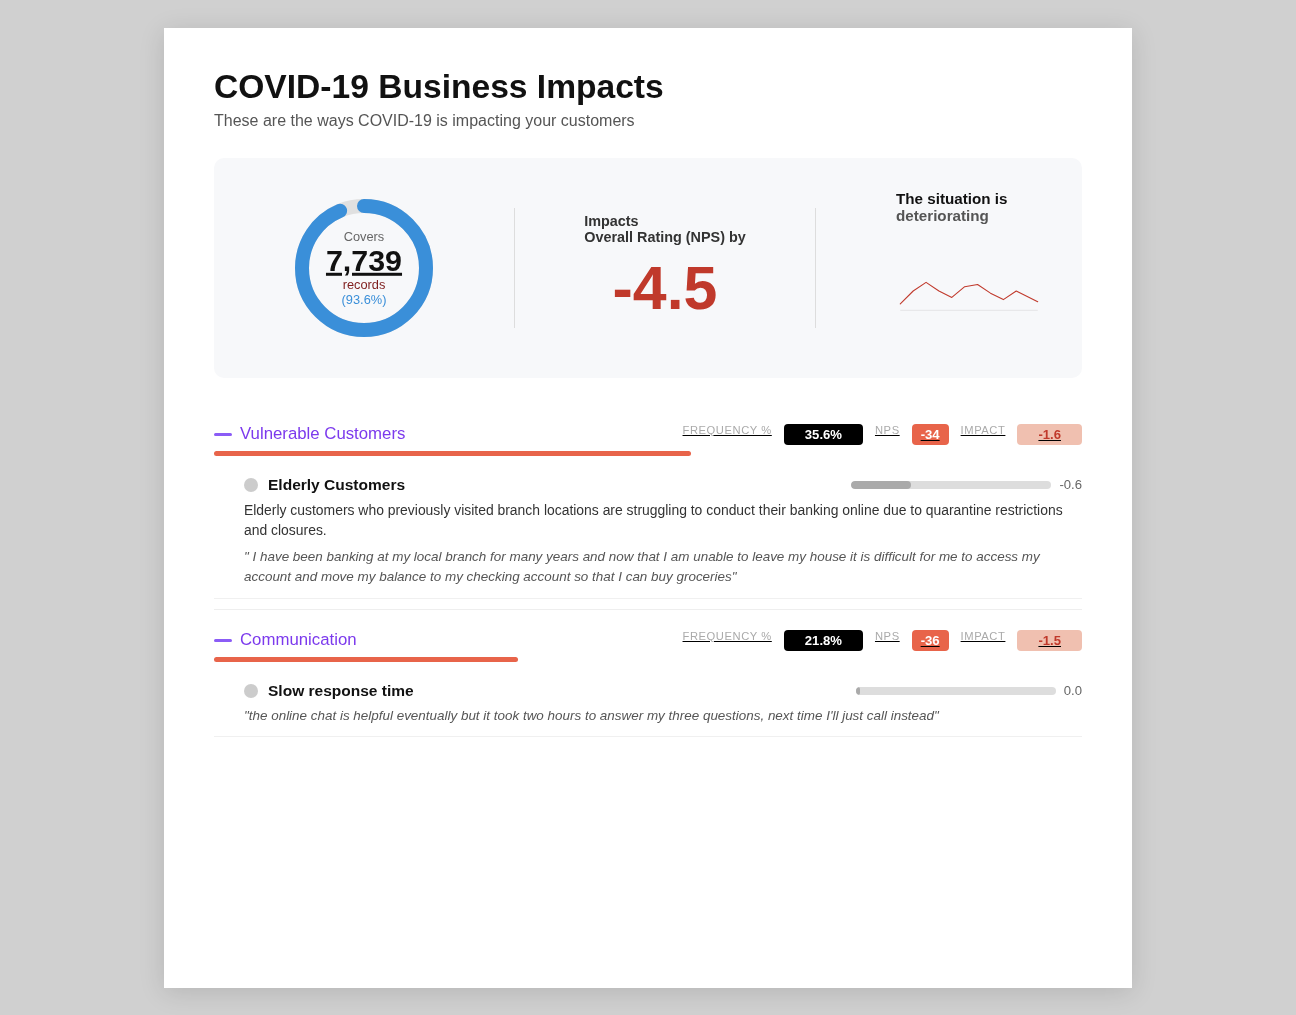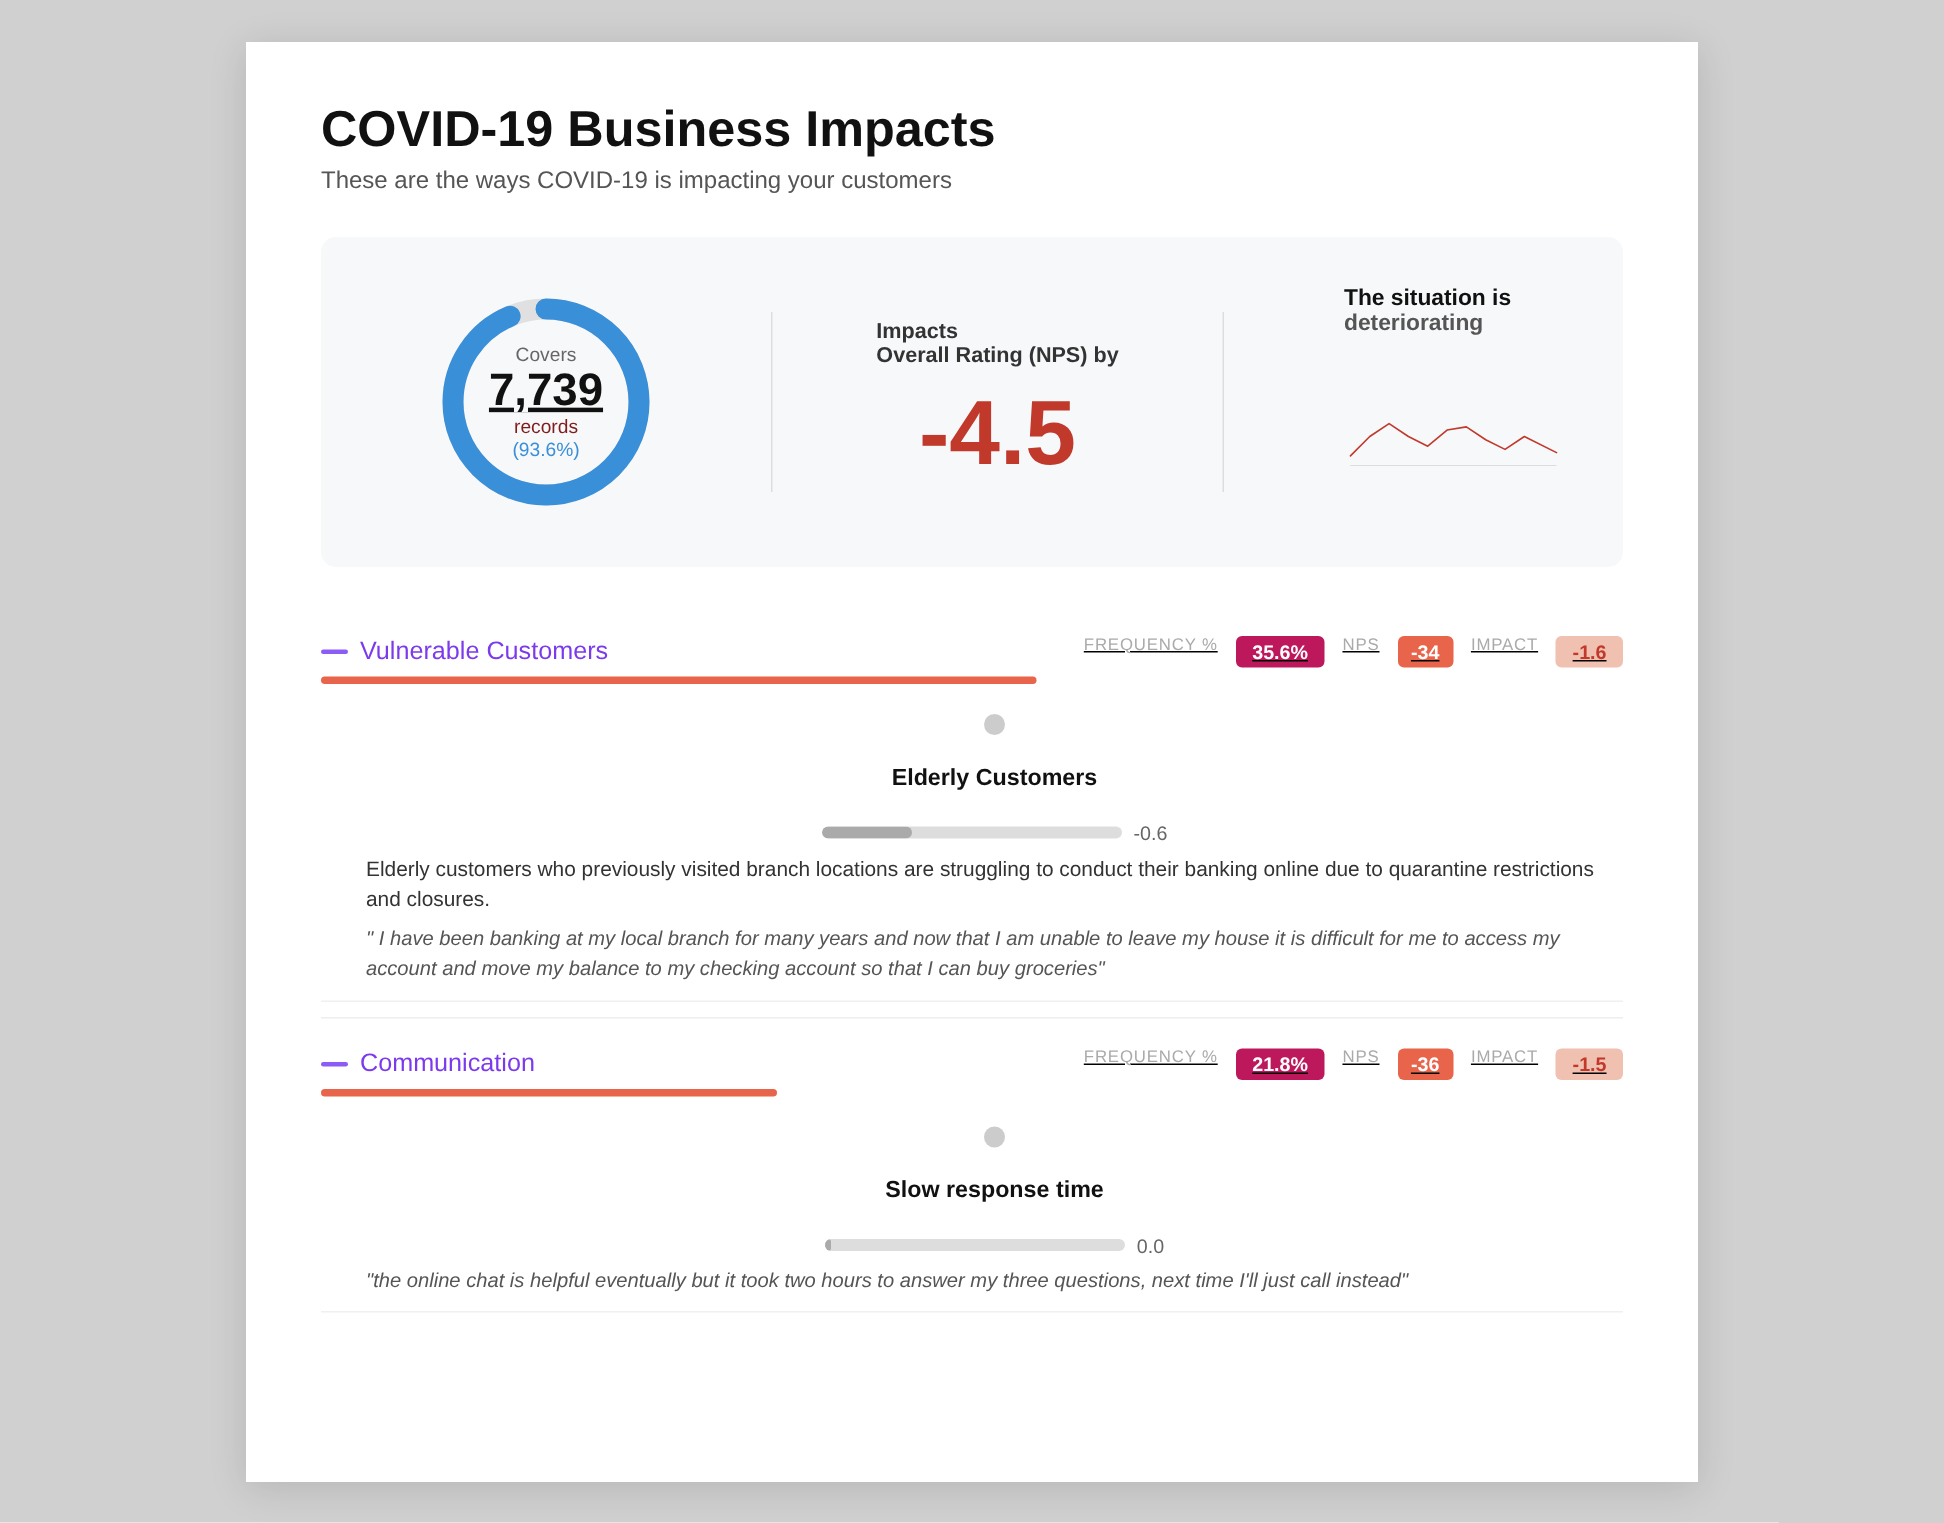--- a/index.html
+++ b/index.html
@@ -163,61 +163,60 @@
       gap: 12px;
       text-decoration: underline;
     }
     .stat-label {
       font-size: 0.7em;
       color: #aaa;
       letter-spacing: 0.05em;
       text-transform: uppercase;
     }
     .freq-badge {
-      background: #be185d;
+      background: #000000;
       color: #fff;
       font-size: 0.82em;
       font-weight: 600;
       border-radius: 4px;
-      padding: 3px 11px;
+      padding: 3px 21px;
     }
     .nps-badge {
       background: #e8644a;
       color: #fff;
       font-size: 0.82em;
       font-weight: 700;
       border-radius: 4px;
       padding: 3px 9px;
     }
     .impact-badge {
       background: #f0c0b0;
       color: #c0392b;
       font-size: 0.82em;
       font-weight: 700;
       border-radius: 4px;
-      padding: 3px 11px;
+      padding: 3px 21px;
     }
     .orange-bar {
       height: 5px;
       background: #e8644a;
       border-radius: 3px;
       margin-bottom: 10px;
     }
 
     
     .sub-item {
       padding: 10px 0 10px 30px;
       border-bottom: 1px solid #f0f0f0;
     }
     .sub-item-header {
       display: flex;
       align-items: center;
-      gap: 20px;
+      gap: 10px;
       margin-bottom: 6px;
-      flex-direction: column;
     }
     .sub-dot {
       width: 14px;
       height: 14px;
       background: #ccc;
       border-radius: 50%;
       flex-shrink: 0;
     }
     .sub-name {
       font-size: 0.97em;

